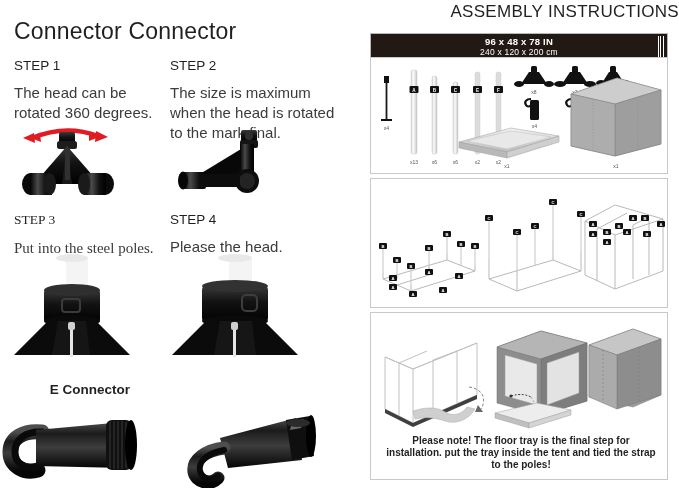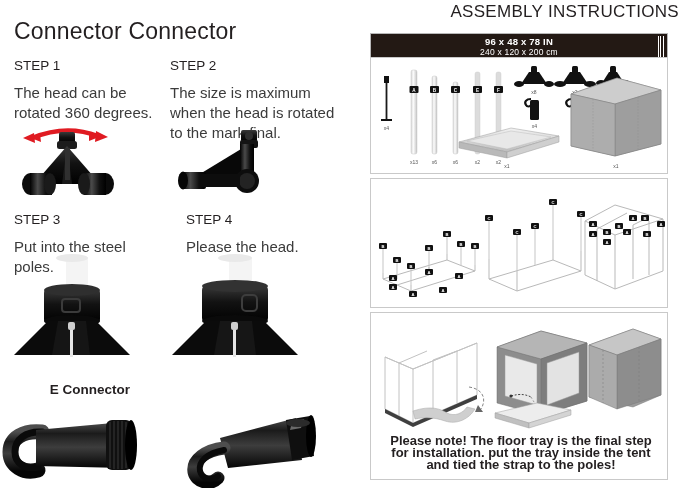--- a/index.html
+++ b/index.html
@@ -10,22 +10,22 @@
   .left{position:absolute;left:0;top:0;width:358px;height:488px;}
   .main-title{position:absolute;left:14px;top:18px;font-size:23px;letter-spacing:.2px;color:#231f20;white-space:nowrap;}
 
   .step{position:absolute;}
   .step-title{font-size:13.5px;color:#231f20;white-space:nowrap;}
   .step-desc{font-size:15px;line-height:20px;color:#3b3b3b;margin-top:10px;}
   .conn-title{font-size:13.5px;color:#231f20;text-align:center;font-weight:bold;}
 
   .s1{left:14px;top:58px;width:150px;}
   .s2{left:170px;top:58px;width:175px;}
-  .s3{left:14px;top:212px;width:150px;}
-  .s4{left:170px;top:212px;width:175px;margin-left:16px;}
+  .s3{left:14px;top:212px;width:150px;font-family:Liberation Serif, serif;}
+  .s4{left:170px;top:212px;width:175px;}
   .ec{left:10px;top:382px;width:160px;}
   .fc{left:180px;top:382px;width:165px;}
 
   .fig{position:absolute;}
   .f1{left:10px;top:118px;}
   .f2{left:178px;top:128px;}
   .f3{left:8px;top:255px;}
   .f4{left:168px;top:255px;}
   .f5{left:2px;top:408px;}
   .f6{left:180px;top:408px;}
@@ -40,21 +40,21 @@
   .sizebar .l1{color:#ffffff;font-size:9.5px;font-weight:bold;line-height:11px;letter-spacing:.2px;}
   .sizebar .l2{color:#ffffff;font-size:8.5px;font-weight:normal;line-height:10px;letter-spacing:.2px;}
   .barcode{position:absolute;right:2px;top:2px;width:7px;height:22px;
     background:repeating-linear-gradient(90deg,#fff 0 1px,#231914 1px 2px,#fff 2px 3px,#231914 3px 5px);}
 
   .panel{position:absolute;left:8px;border:1px solid #c9c9c9;background:#fff;box-sizing:border-box;}
   .p1{top:57px;width:298px;height:117px;}
   .p2{top:178px;width:298px;height:130px;}
   .p3{top:312px;width:298px;height:168px;}
 
-  .note{position:absolute;left:14px;bottom:8px;width:272px;font-size:13px;line-height:12px;color:#231f20;text-align:center;font-weight:bold;}
+  .note{position:absolute;left:14px;bottom:8px;width:272px;font-size:10px;line-height:12px;color:#231f20;text-align:center;font-weight:bold;}
 
   .qty{font-size:5px;color:#555;text-align:center;}
   svg{display:block;overflow:visible;}
 </style>
 </head>
 <body>
 
 <div class="page">
 
   <div class="left">

